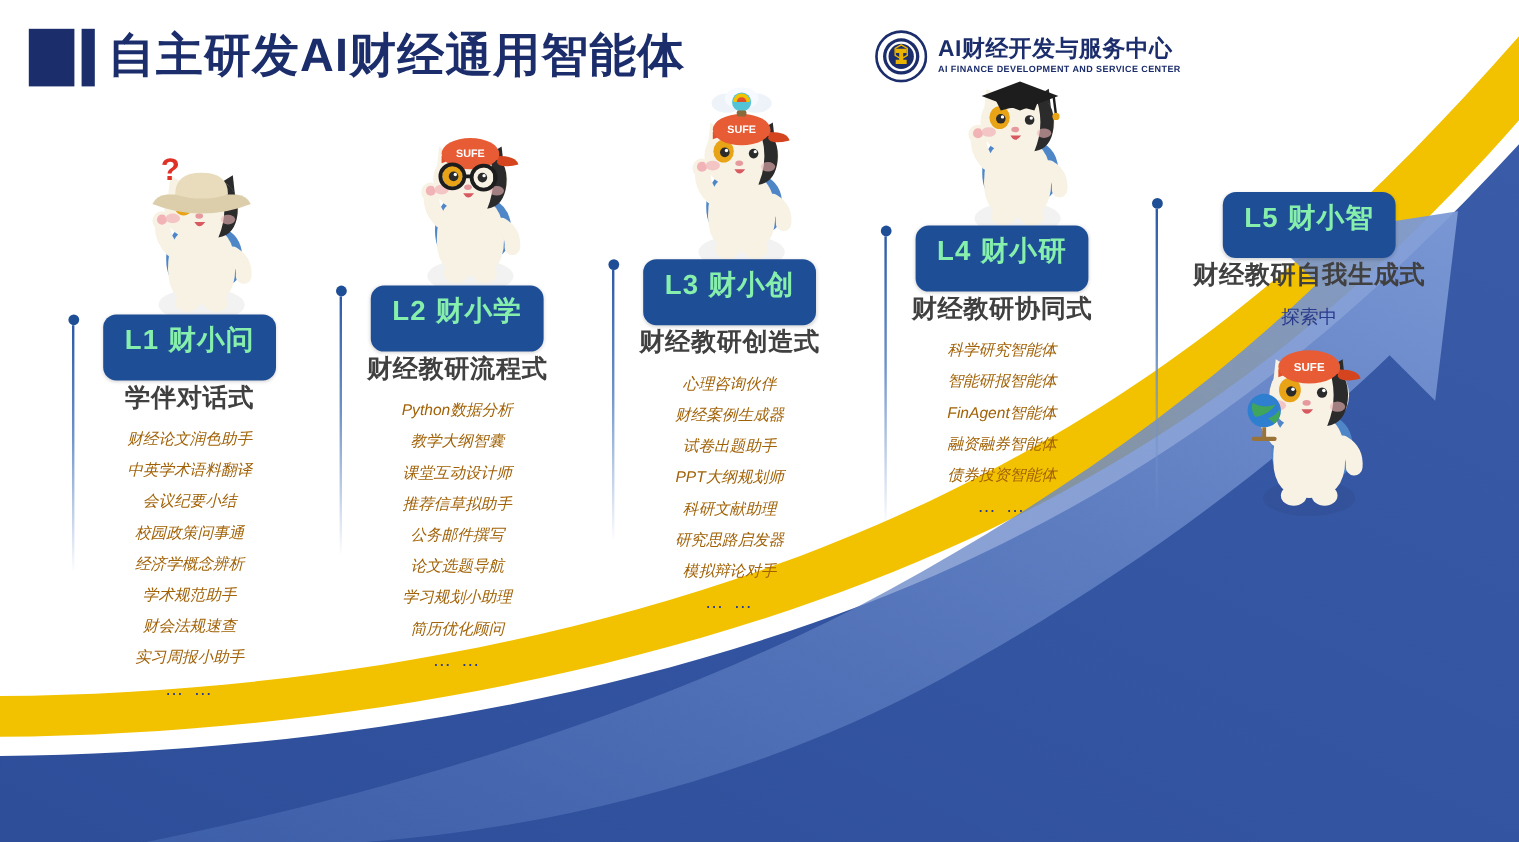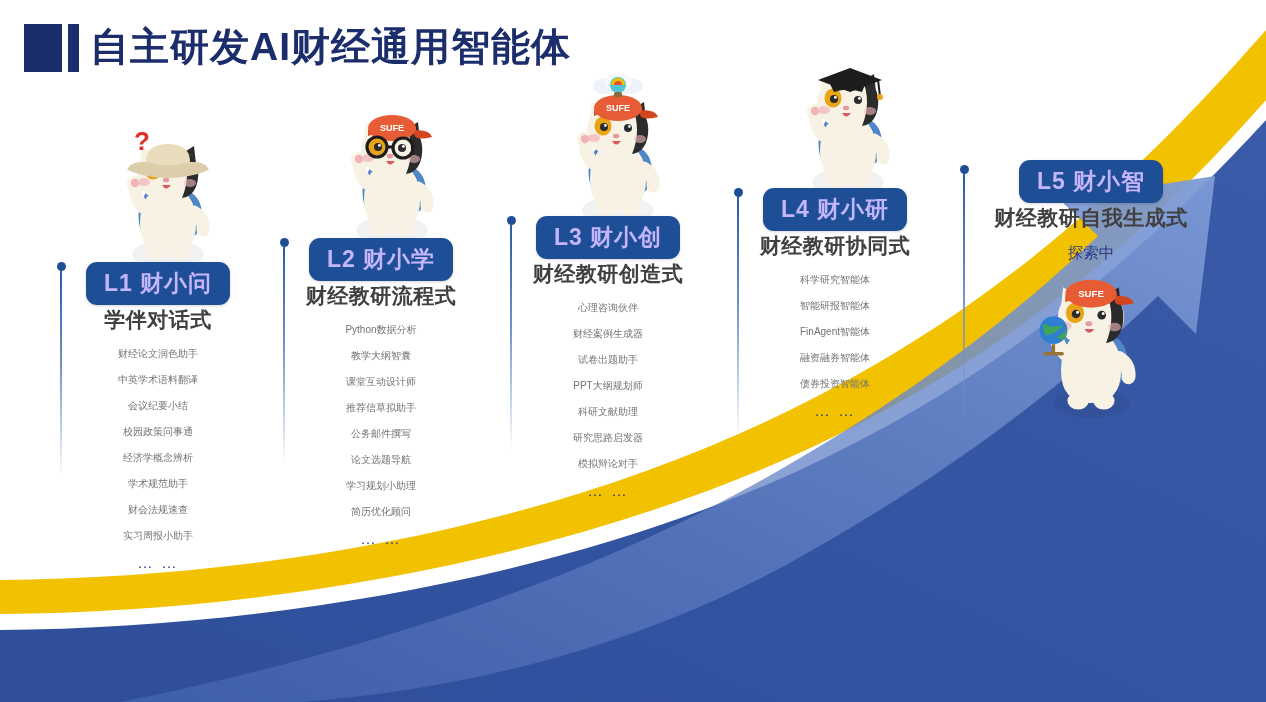--- a/index.html
+++ b/index.html
@@ -25,31 +25,31 @@
   
   .brand{position:absolute;right:28px;top:25px;display:flex;align-items:center;gap:9px;}
   .brand-seal{width:44px;height:44px;flex:0 0 44px;}
   .brand-txt{display:flex;flex-direction:column;justify-content:center;}
   .brand-cn{font-size:19px;font-weight:bold;color:#1b2d6b;letter-spacing:.5px;line-height:21px;white-space:nowrap;}
   .brand-en{font-size:7.5px;font-weight:bold;color:#1b2d6b;letter-spacing:.35px;line-height:11px;white-space:nowrap;}
 
   
   .col{position:absolute;z-index:4;width:200px;display:flex;flex-direction:column;align-items:center;}
   .badge{
-    display:inline-block;background:#1e4e96;color:#c4b5fd;border-radius:11px;
-    padding:7px 18px 8px;font-size:23px;font-weight:bold;white-space:nowrap;
+    display:inline-block;background:#1e4e96;color:#86efac;border-radius:11px;
+    padding:7px 18px 20px;font-size:23px;font-weight:bold;white-space:nowrap;
     letter-spacing:1px;line-height:28px;
     box-shadow:0 1px 3px rgba(0,0,0,.16);
   }
   .subtitle{
     margin-top:2px;font-size:21px;font-weight:bold;color:#404040;
     white-space:nowrap;letter-spacing:.5px;line-height:26px;
   }
   .items{margin-top:11px;display:flex;flex-direction:column;align-items:center;gap:7px;}
-  .item{font-size:10px;color:#737373;white-space:nowrap;line-height:19px;}
+  .item{font-size:13px;color:#a16207;white-space:nowrap;line-height:19px;font-style:italic;}
   .item-more{font-size:15.5px;color:#2a3a8c;letter-spacing:2px;line-height:19px;margin-top:1px;}
   .note{margin-top:12px;font-size:15.5px;color:#2a3a8c;line-height:19px;}
 
   
   .connector{position:absolute;z-index:3;width:14px;display:flex;flex-direction:column;align-items:center;}
   .connector .dot{width:9px;height:9px;border-radius:50%;background:#1e4e96;flex:0 0 9px;}
   .connector .stem{width:2px;flex:1 1 auto;background:linear-gradient(180deg,#2d5aa6 0%,#6f93c9 45%,rgba(255,255,255,0) 100%);}
 
   
   .mascot{position:absolute;z-index:4;}
@@ -74,20 +74,34 @@
   <path d="M0,614 C270,612 566,560 806,450 C996,362 1136,248 1266,100 L1266,30 C1120,196 980,318 786,412 C548,528 262,578 0,580 Z" fill="#f2c200"></path>
 
   <path d="M120,702 C330,660 560,590 740,492 C880,416 1000,330 1098,236 L1060,200 L1215,176 L1196,334 L1158,296 C1056,394 930,486 784,566 C640,644 470,690 300,702 Z" fill="url(#arrowGrad)"></path>
 </svg>
 
 <div class="header">
   <div class="tick-wide"></div>
   <div class="tick-narrow"></div>
   <div class="title">自主研发AI财经通用智能体</div>
 
+  <div class="brand">
+    <svg class="brand-seal" viewBox="0 0 48 48">
+      <circle cx="24" cy="24" r="22.5" fill="#ffffff" stroke="#1b2d6b" stroke-width="2.4"></circle>
+      <circle cx="24" cy="24" r="16.5" fill="#1b2d6b"></circle>
+      <circle cx="24" cy="24" r="13.5" fill="#ffffff"></circle>
+      <circle cx="24" cy="24" r="11.5" fill="#1b2d6b"></circle>
+      <path d="M19 17 h10 v4 h-3.2 v6 h3.2 v4 h-10 v-4 h3.2 v-6 h-3.2 z" fill="#e8b400"></path>
+      <path d="M24 13.5 l5.5 3.2 v6.4 L24 26.3 l-5.5 -3.2 v-6.4 z" fill="none" stroke="#e8b400" stroke-width="1.3"></path>
+    </svg>
+    <div class="brand-txt">
+      <div class="brand-cn">AI财经开发与服务中心</div>
+      <div class="brand-en">AI FINANCE DEVELOPMENT AND SERVICE CENTER</div>
+    </div>
+  </div>
 </div>
 
 <svg width="0" height="0" style="position:absolute" aria-hidden="true">
   <defs>
 
     <g id="cat-base">
       <ellipse cx="60" cy="126" rx="36" ry="14" fill="#000" opacity="0.05"></ellipse>
 
       <path d="M78 62 q16 6 16 26 q0 18 -12 22 l-6 -48 z" fill="#4e86c8"></path>
       <path d="M44 64 q-10 8 -10 24 q0 16 10 20" fill="none" stroke="#4e86c8" stroke-width="7" stroke-linecap="round"></path>

